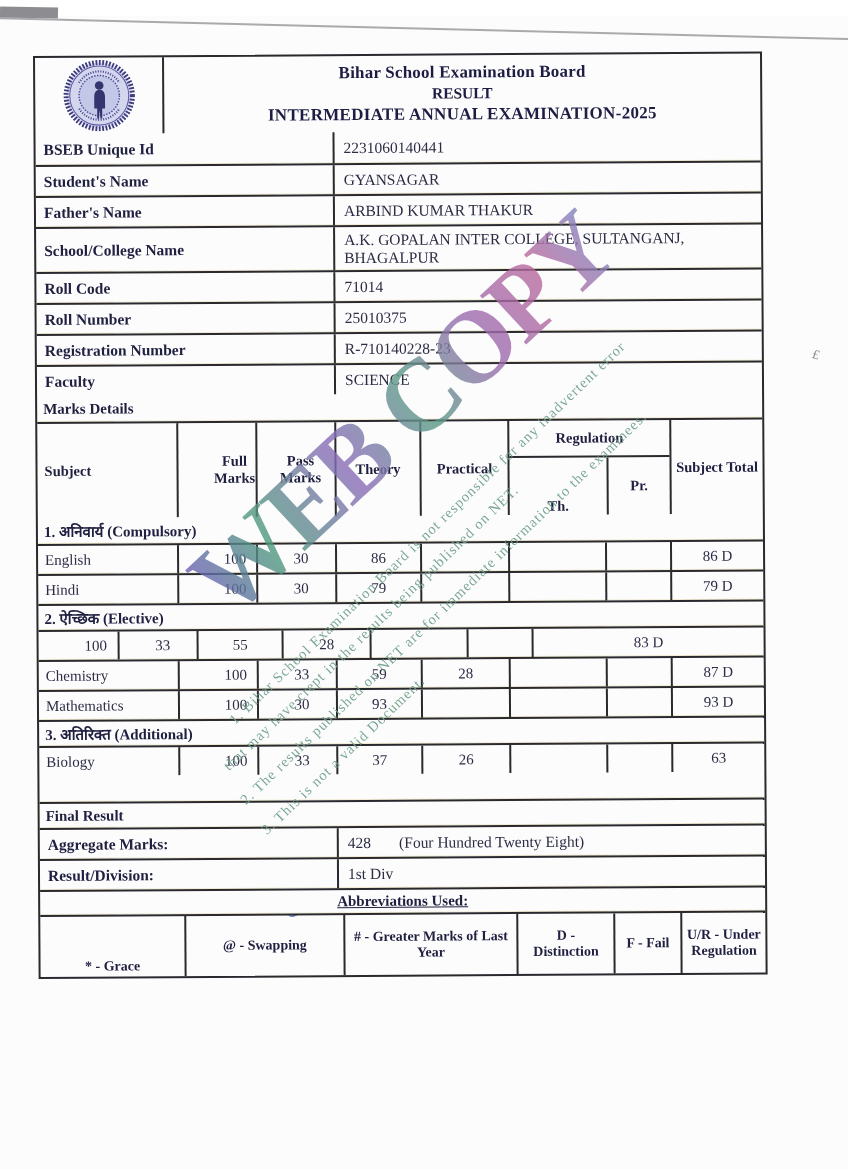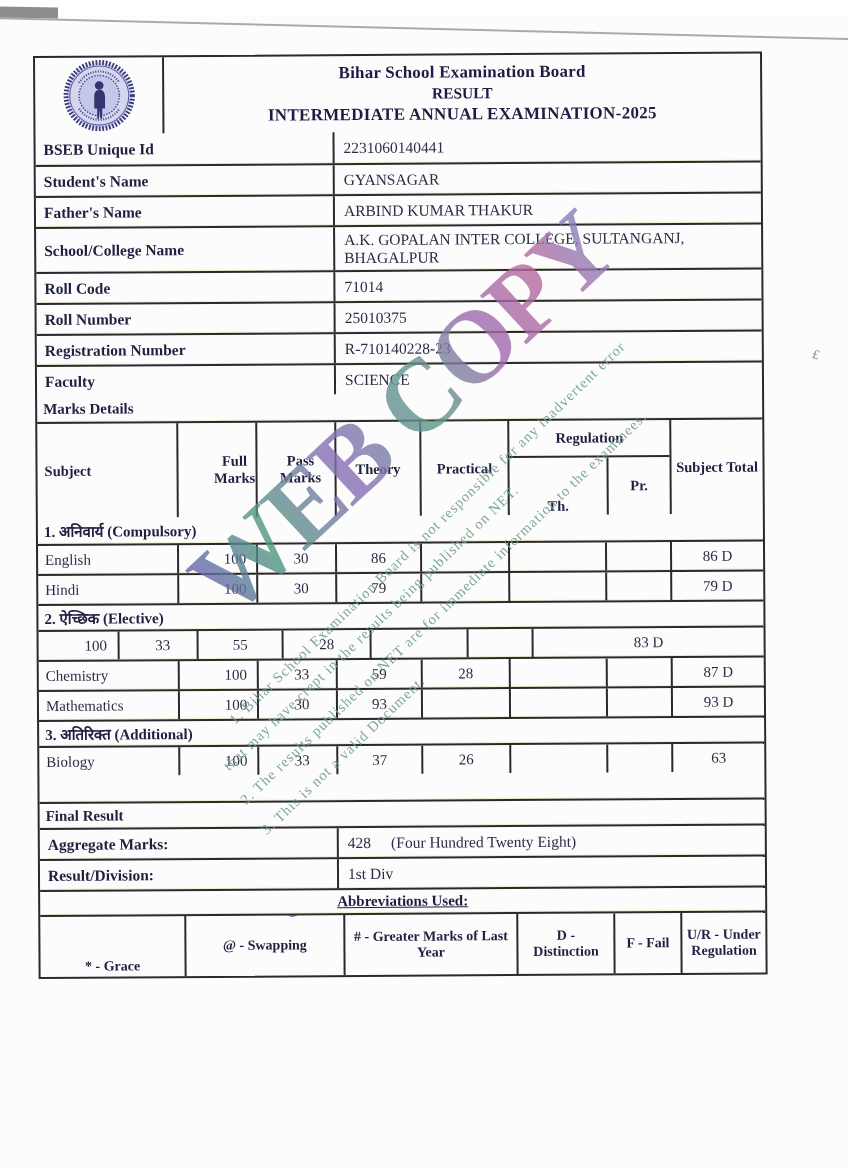--- a/index.html
+++ b/index.html
@@ -64,21 +64,21 @@
 
   
   .drow { min-height:30px; }
   .drow .cell { font-size:15px; font-weight:normal; justify-content:center; color:#2c2c45; }
   .drow .c-subj { justify-content:flex-start; }
 
   .empty-row { min-height:26px; }
   .fin-row { min-height:26px; }
 
   
-  .agg-num { margin-right:20px; }
+  .agg-num { margin-right:28px; }
 
   
   .abbr-head-row { min-height:25px; }
   .abbr-head { flex:1; justify-content:center; font-weight:bold; font-size:15px;
                text-decoration:underline; color:#1f1f40; }
   .abbr-row { min-height:50px; }
   .abbr-row .cell { justify-content:center; text-align:center; font-weight:bold; font-size:14px;
                     padding:2px 4px; color:#1f1f40; }
   .abbr-row .cell:nth-child(1){ width:144px;margin-top:40px; } .abbr-row .cell:nth-child(2){ width:159px; }
   .abbr-row .cell:nth-child(3){ width:173px; } .abbr-row .cell:nth-child(4){ width:97px; }

